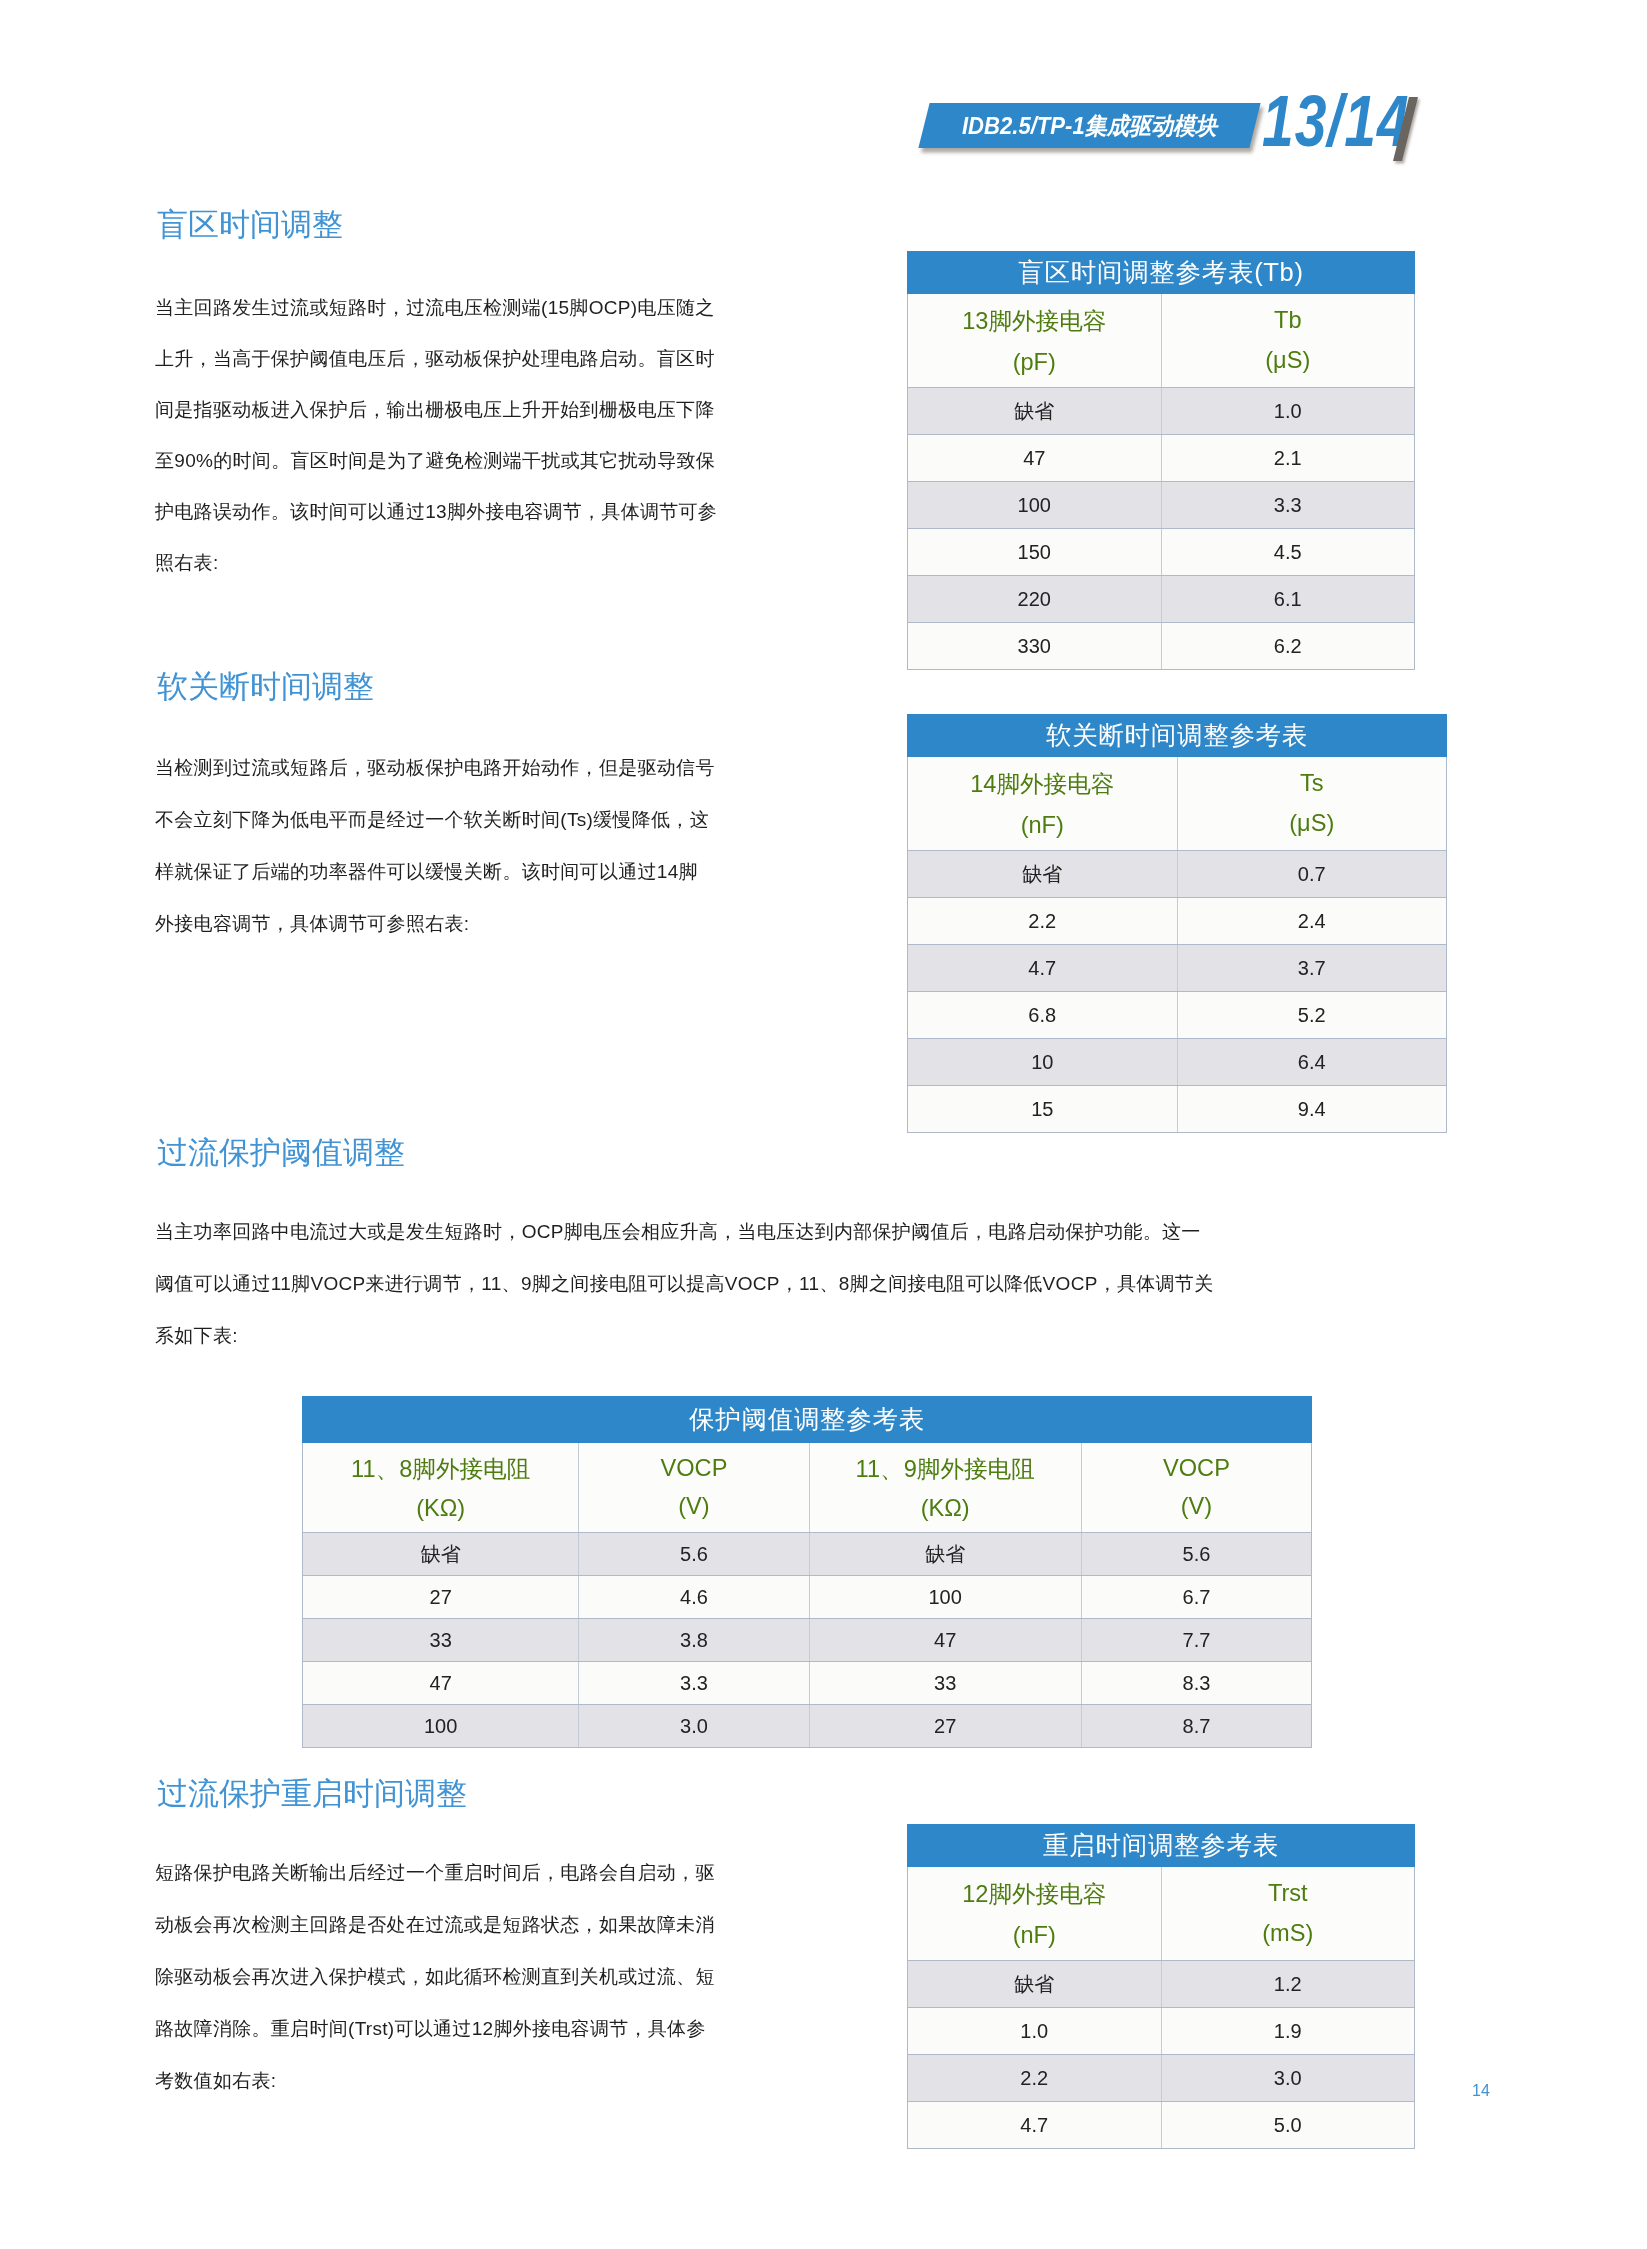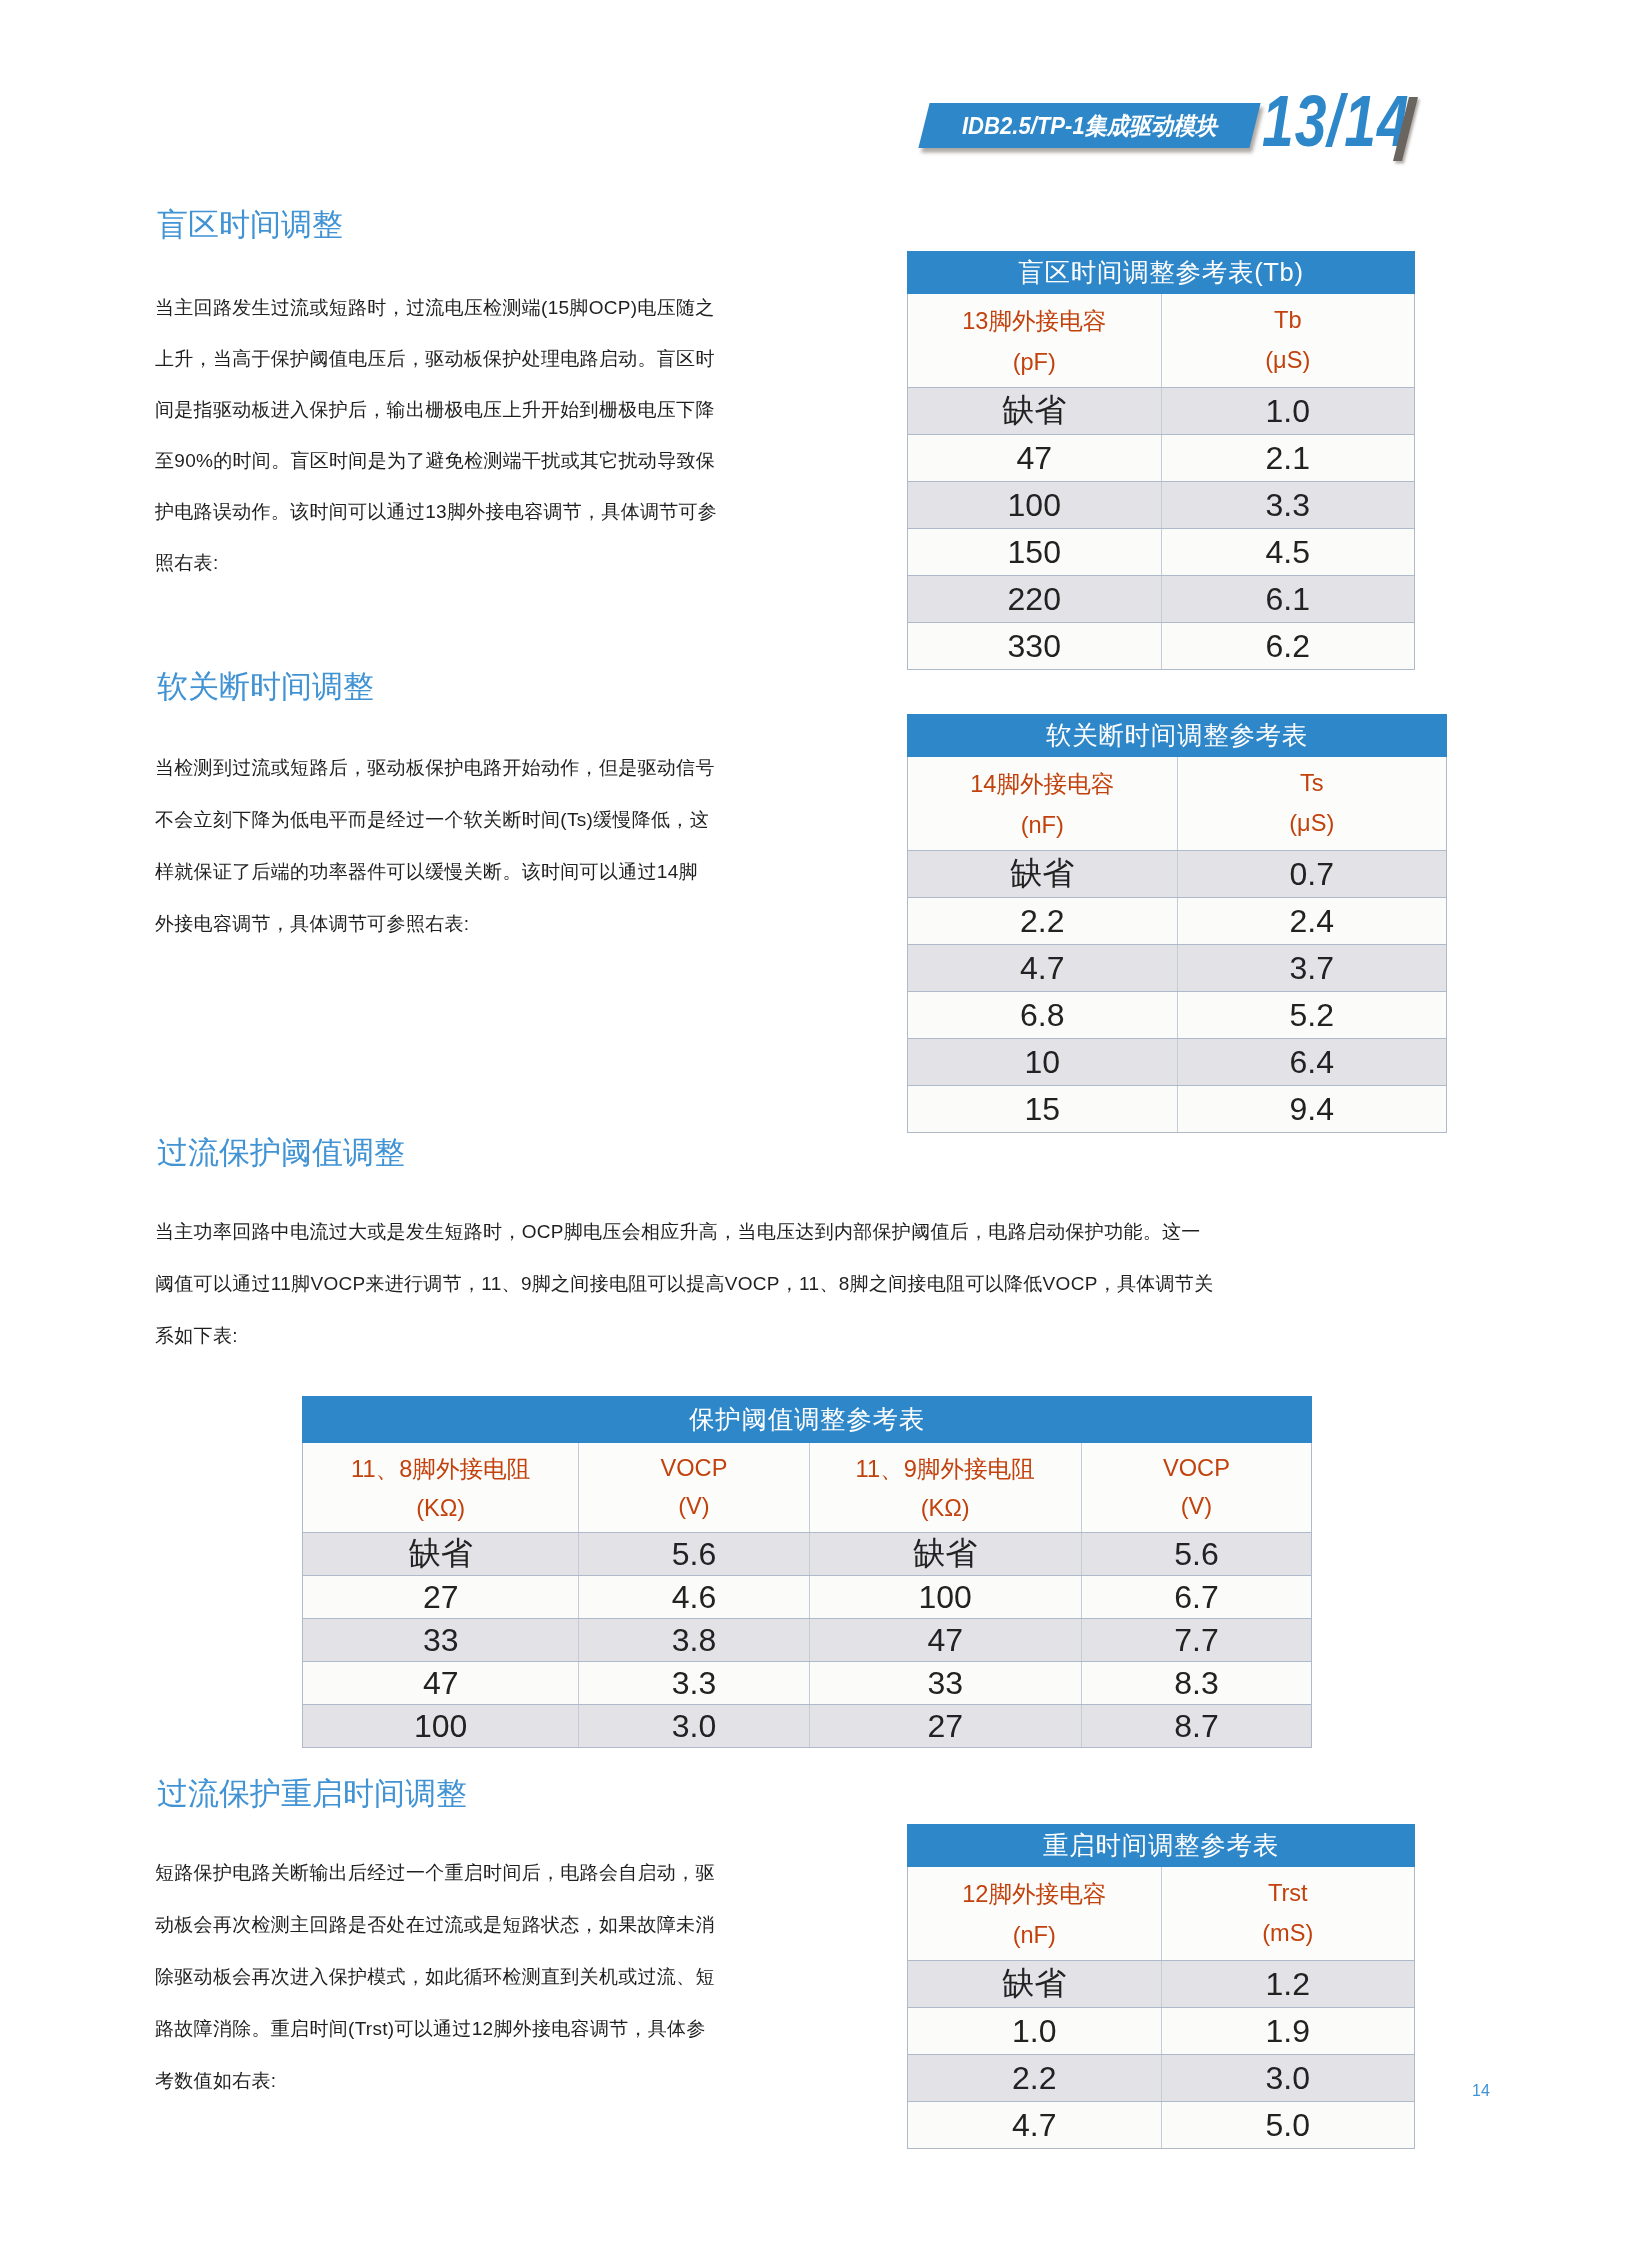--- a/index.html
+++ b/index.html
@@ -42,29 +42,29 @@
   .p4{top:1847px;width:714px;line-height:52px;}
   
   .reftable{position:absolute;margin-top:40px;}
   .tbl-title{
     height:43px;background:#2E87C8;color:#ffffff;font-size:25.5px;
     display:flex;align-items:center;justify-content:center;letter-spacing:0.7px;
   }
   .tbl-headrow{display:flex;background:#FCFCFA;border:1.3px solid #AEBACA;border-top:none;}
   .tbl-hcell{
     display:flex;flex-direction:column;justify-content:space-evenly;align-items:center;
-    height:93px;font-size:23.6px;color:#c2410c;
+    height:93px;font-size:23.6px;color:#4d7c0f;
   }
   .tbl-hcell + .tbl-hcell{border-left:1.3px solid #C3CCD6;}
   .tbl-row{display:flex;border:1.3px solid #AEBACA;border-top:none;}
   .tbl-row.odd{background:#E3E3E7;}
   .tbl-row.even{background:#FBFBF9;}
   .tbl-cell{
     display:flex;align-items:center;justify-content:center;
-    font-size:32px;color:#222;
+    font-size:20px;color:#222;
   }
   .tbl-cell + .tbl-cell{border-left:1.3px solid #C3CCD6;}
   
   .cols2 .tbl-hcell,.cols2 .tbl-cell{width:50%;}
   .cols2 .tbl-cell{height:46px;}
   
   .cols4 .tbl-hcell:nth-child(1),.cols4 .tbl-cell:nth-child(1){width:27.4%;}
   .cols4 .tbl-hcell:nth-child(2),.cols4 .tbl-cell:nth-child(2){width:22.8%;}
   .cols4 .tbl-hcell:nth-child(3),.cols4 .tbl-cell:nth-child(3){width:27.0%;}
   .cols4 .tbl-hcell:nth-child(4),.cols4 .tbl-cell:nth-child(4){width:22.8%;}

